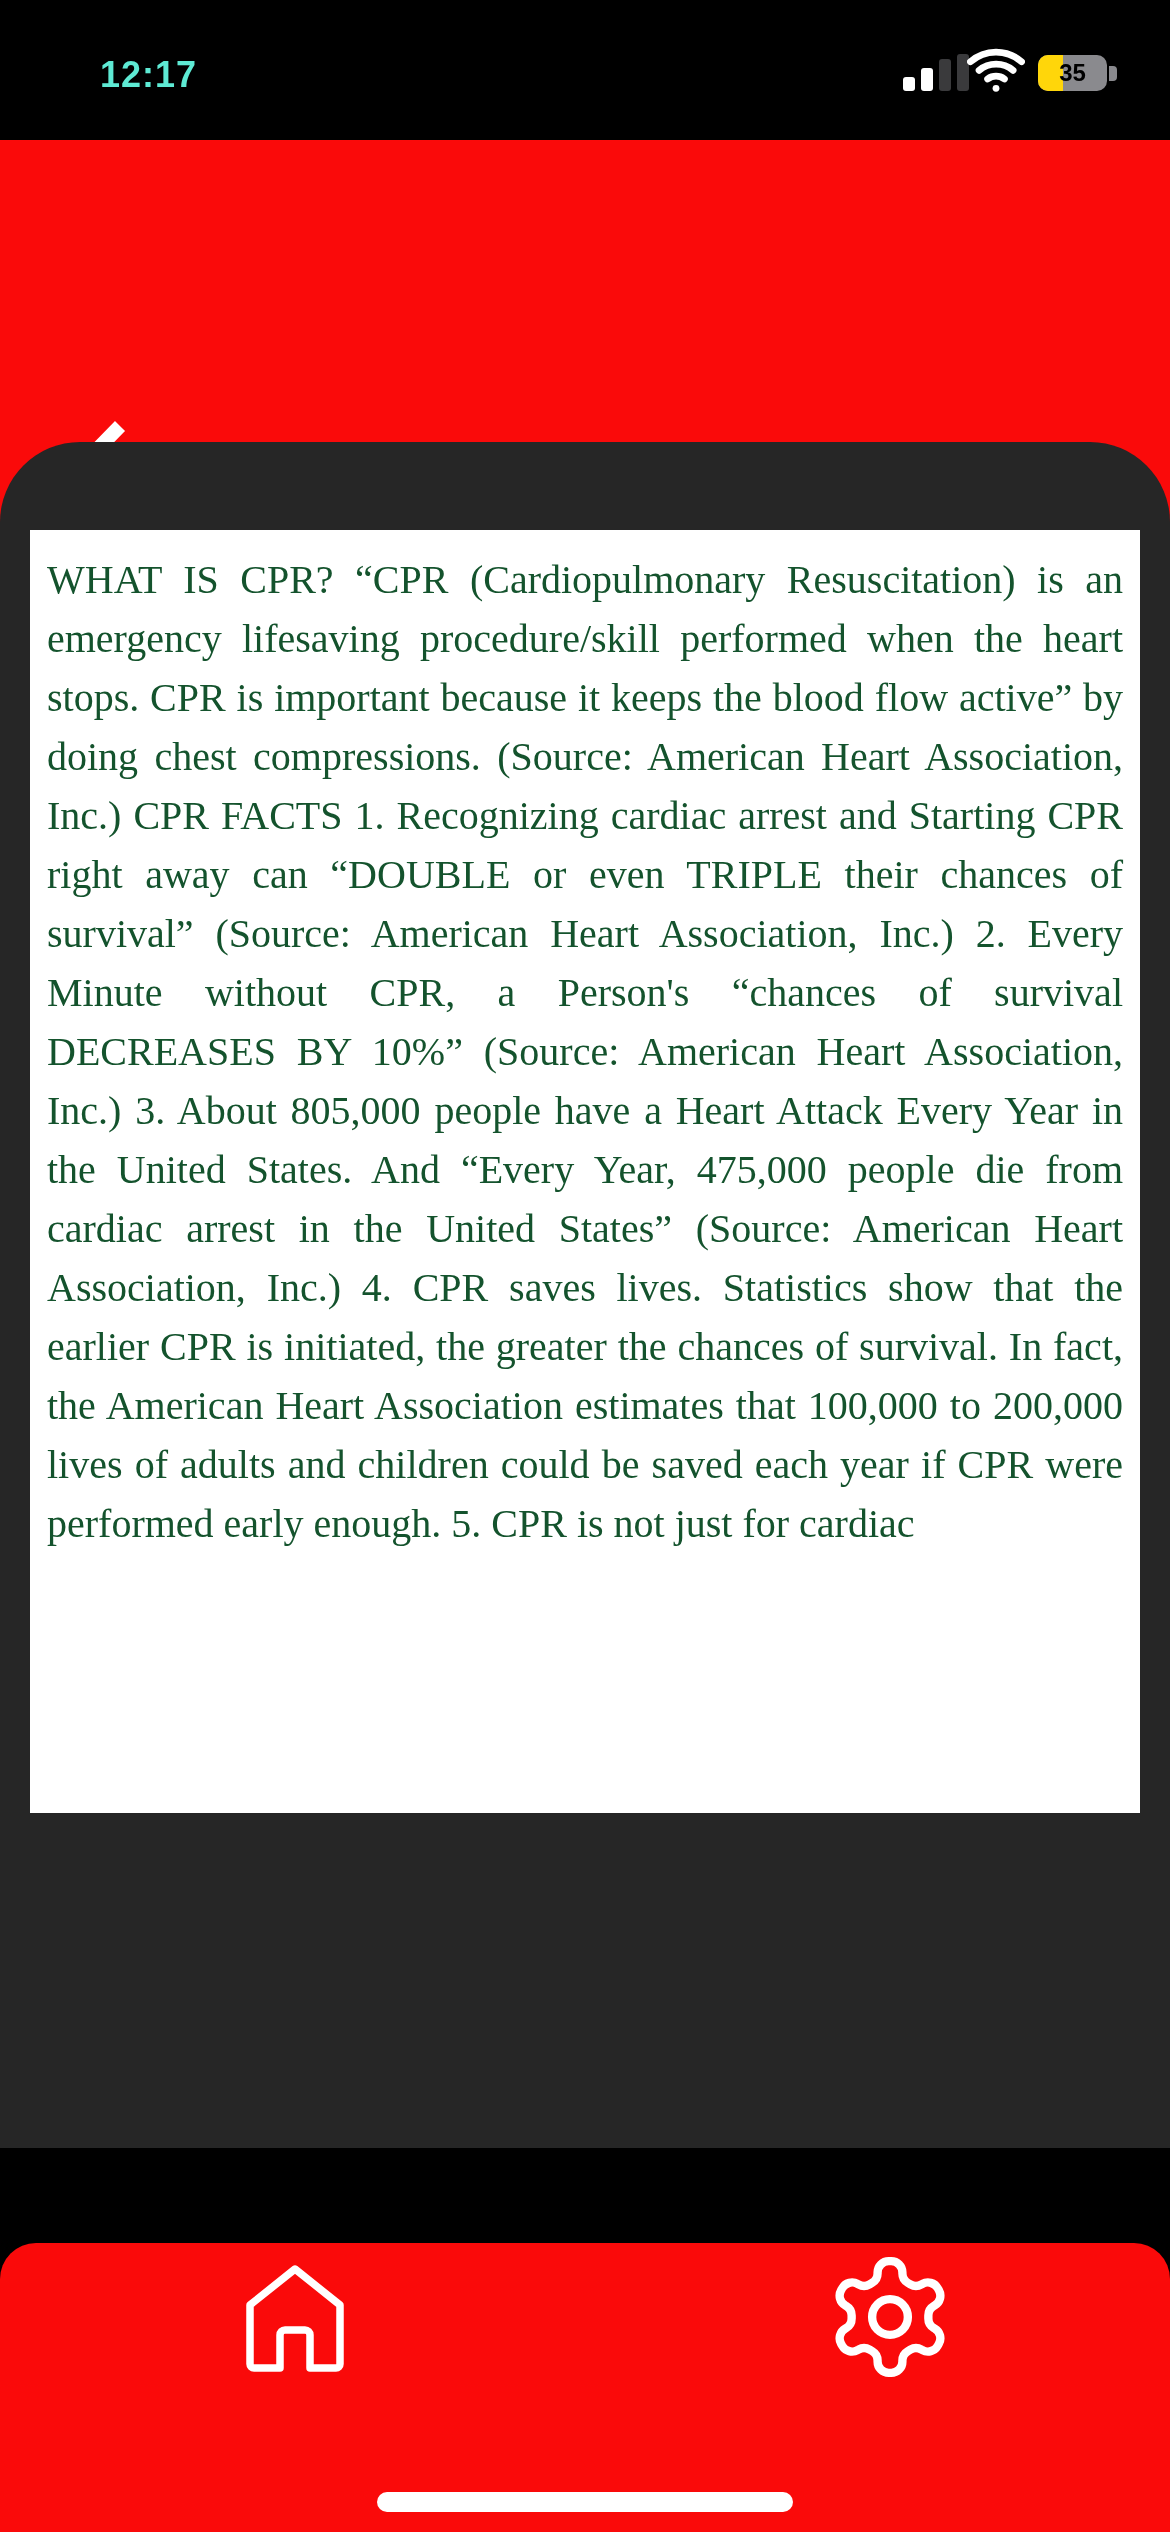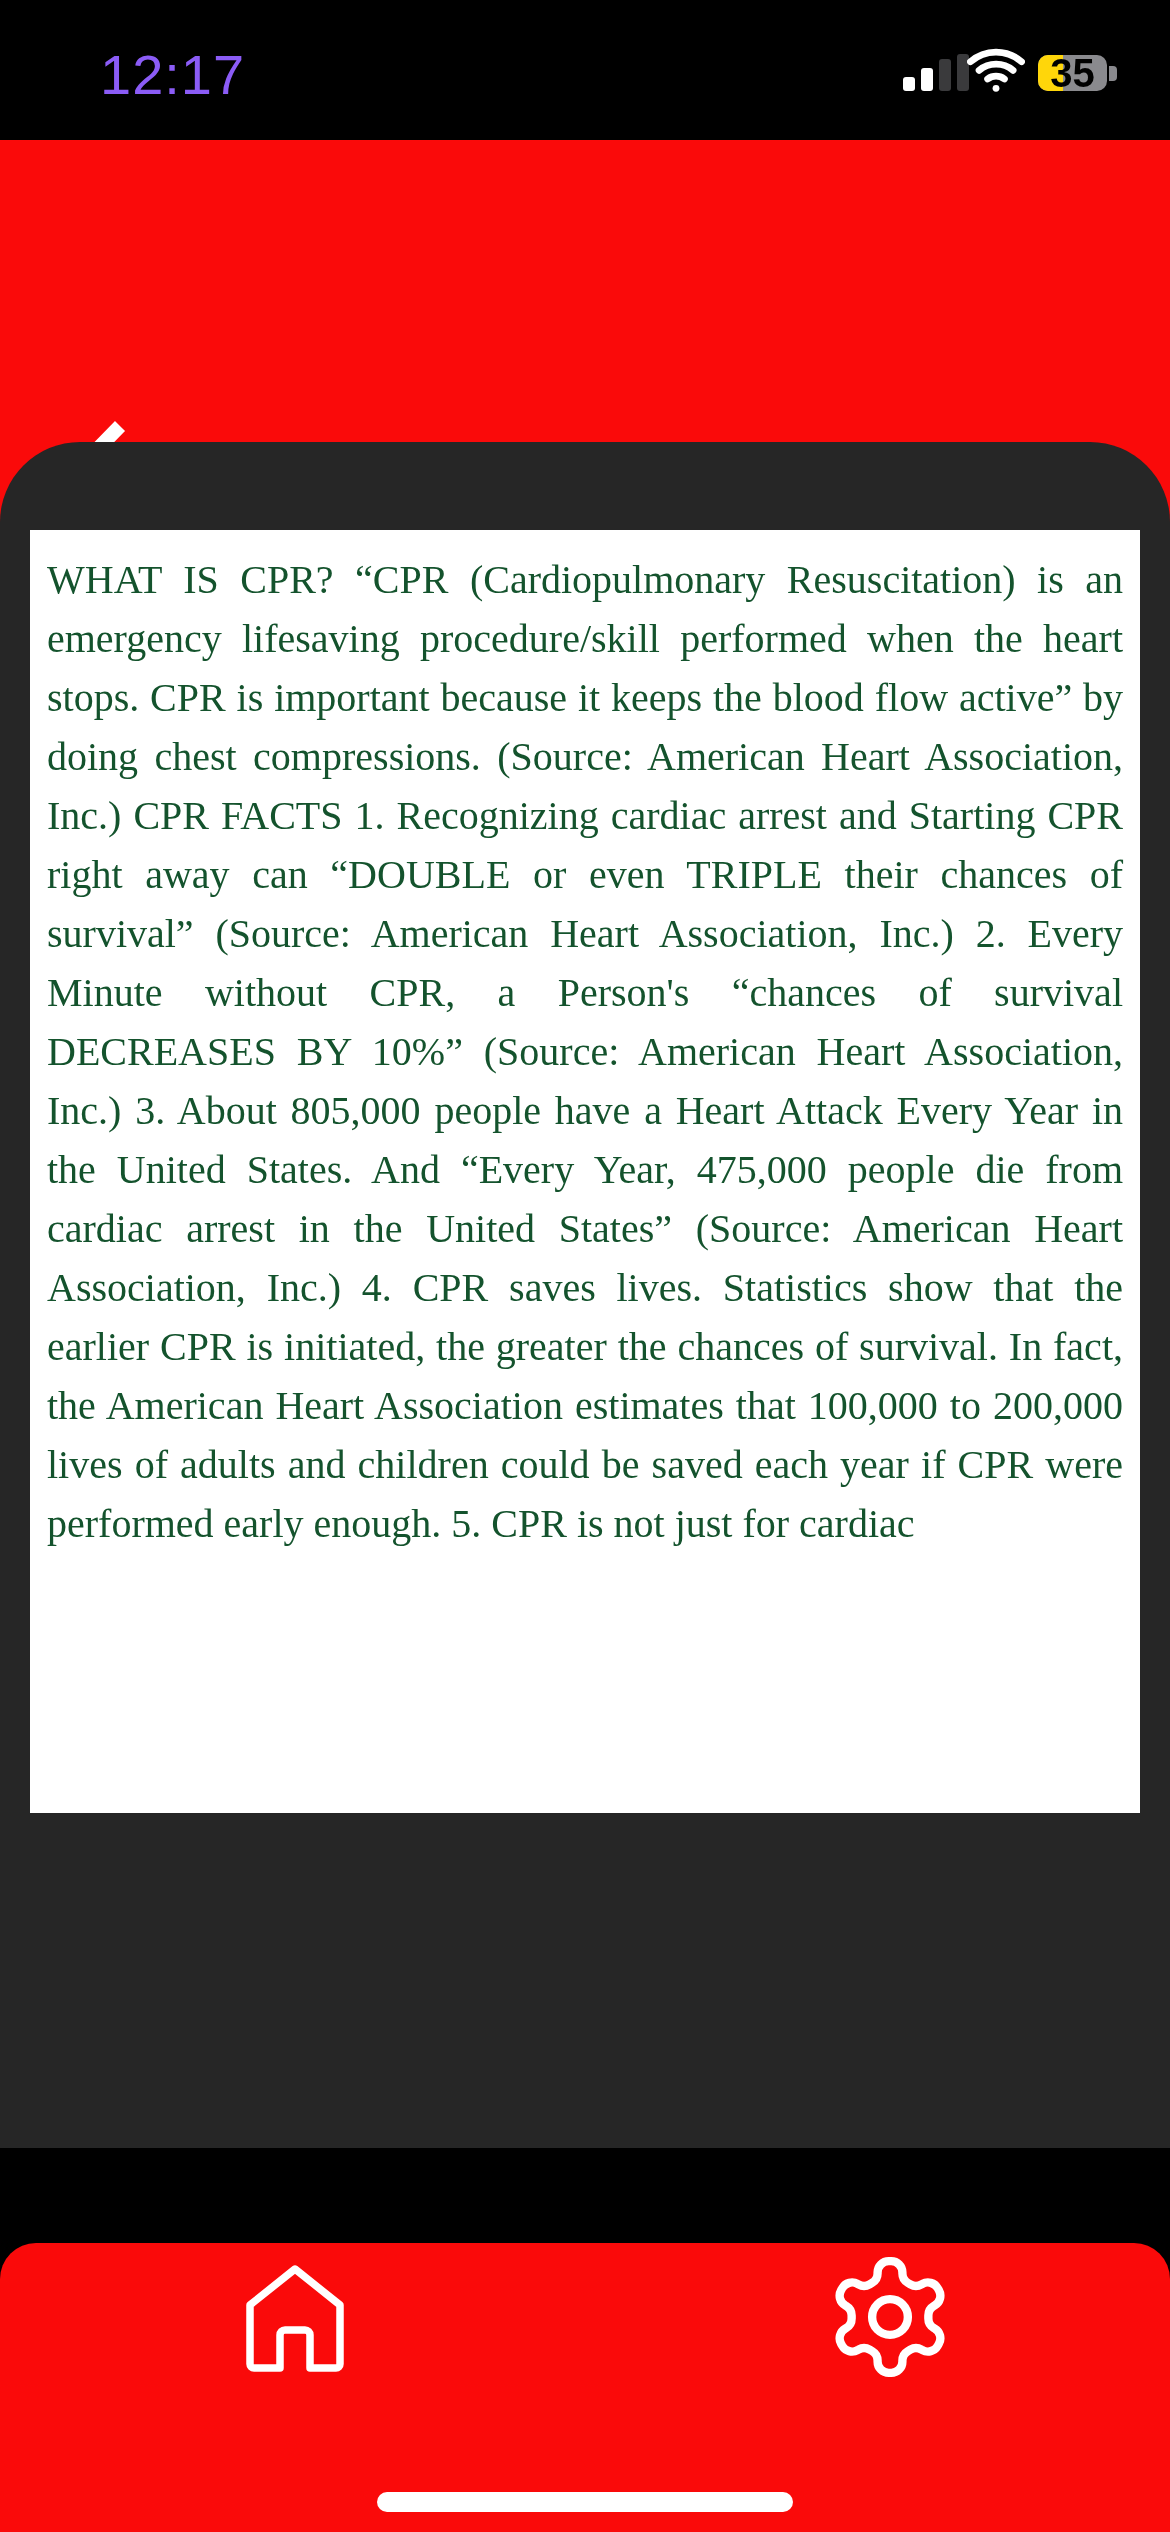--- a/index.html
+++ b/index.html
@@ -9,32 +9,32 @@
     font-family:"Liberation Sans", sans-serif;
     position:relative;
     overflow:hidden;
   }
   .screen { position:absolute; top:0; left:0; width:1170px; height:2532px; background:#000; }
 
   
   .statusbar { position:absolute; top:0; left:0; width:1170px; height:140px; background:#000; }
   .status-time {
     position:absolute; left:100px; top:51px;
-    color:#8b5cf6; font-size:56px; font-weight:400; line-height:48px; letter-spacing:1px;
+    color:#5eead4; font-size:36px; font-weight:700; line-height:48px; letter-spacing:1px;
   }
   .signal { position:absolute; left:903px; top:54px; height:37px; display:flex; align-items:flex-end; gap:6px; }
   .signal .bar { width:12px; border-radius:3px; }
   .signal .b1 { height:14px; background:#fff; }
   .signal .b2 { height:23px; background:#fff; }
   .signal .b3 { height:32px; background:#3a3a3c; }
   .signal .b4 { height:37px; background:#3a3a3c; }
   .wifi { position:absolute; left:967px; top:40px; }
   .battery { position:absolute; left:1038px; top:55px; width:69px; height:36px; border-radius:10px; background:#8a8a8e; overflow:hidden; }
   .battery-fill { position:absolute; left:0; top:0; bottom:0; width:36%; background:#ffd60a; }
-  .battery-label { position:absolute; left:0; top:0; width:100%; height:100%; display:flex; align-items:center; justify-content:center; color:#000; font-size:40px; font-weight:700; }
+  .battery-label { position:absolute; left:0; top:0; width:100%; height:100%; display:flex; align-items:center; justify-content:center; color:#000; font-size:24px; font-weight:700; }
   .battery-nub { position:absolute; left:1109px; top:66px; width:8px; height:15px; background:#8a8a8e; border-radius:0 4px 4px 0; }
 
   
   .header { position:absolute; top:140px; left:0; width:1170px; height:420px; background:#fa0a0a; }
   .back-button { position:absolute; left:70px; top:278px; width:114px; height:98px; cursor:pointer; background:transparent; border:none; }
   .page-title {
     position:absolute; top:301px; left:0; width:1170px;
     text-align:center; color:#fff; font-size:48px; font-weight:700; line-height:52px;
   }
 

